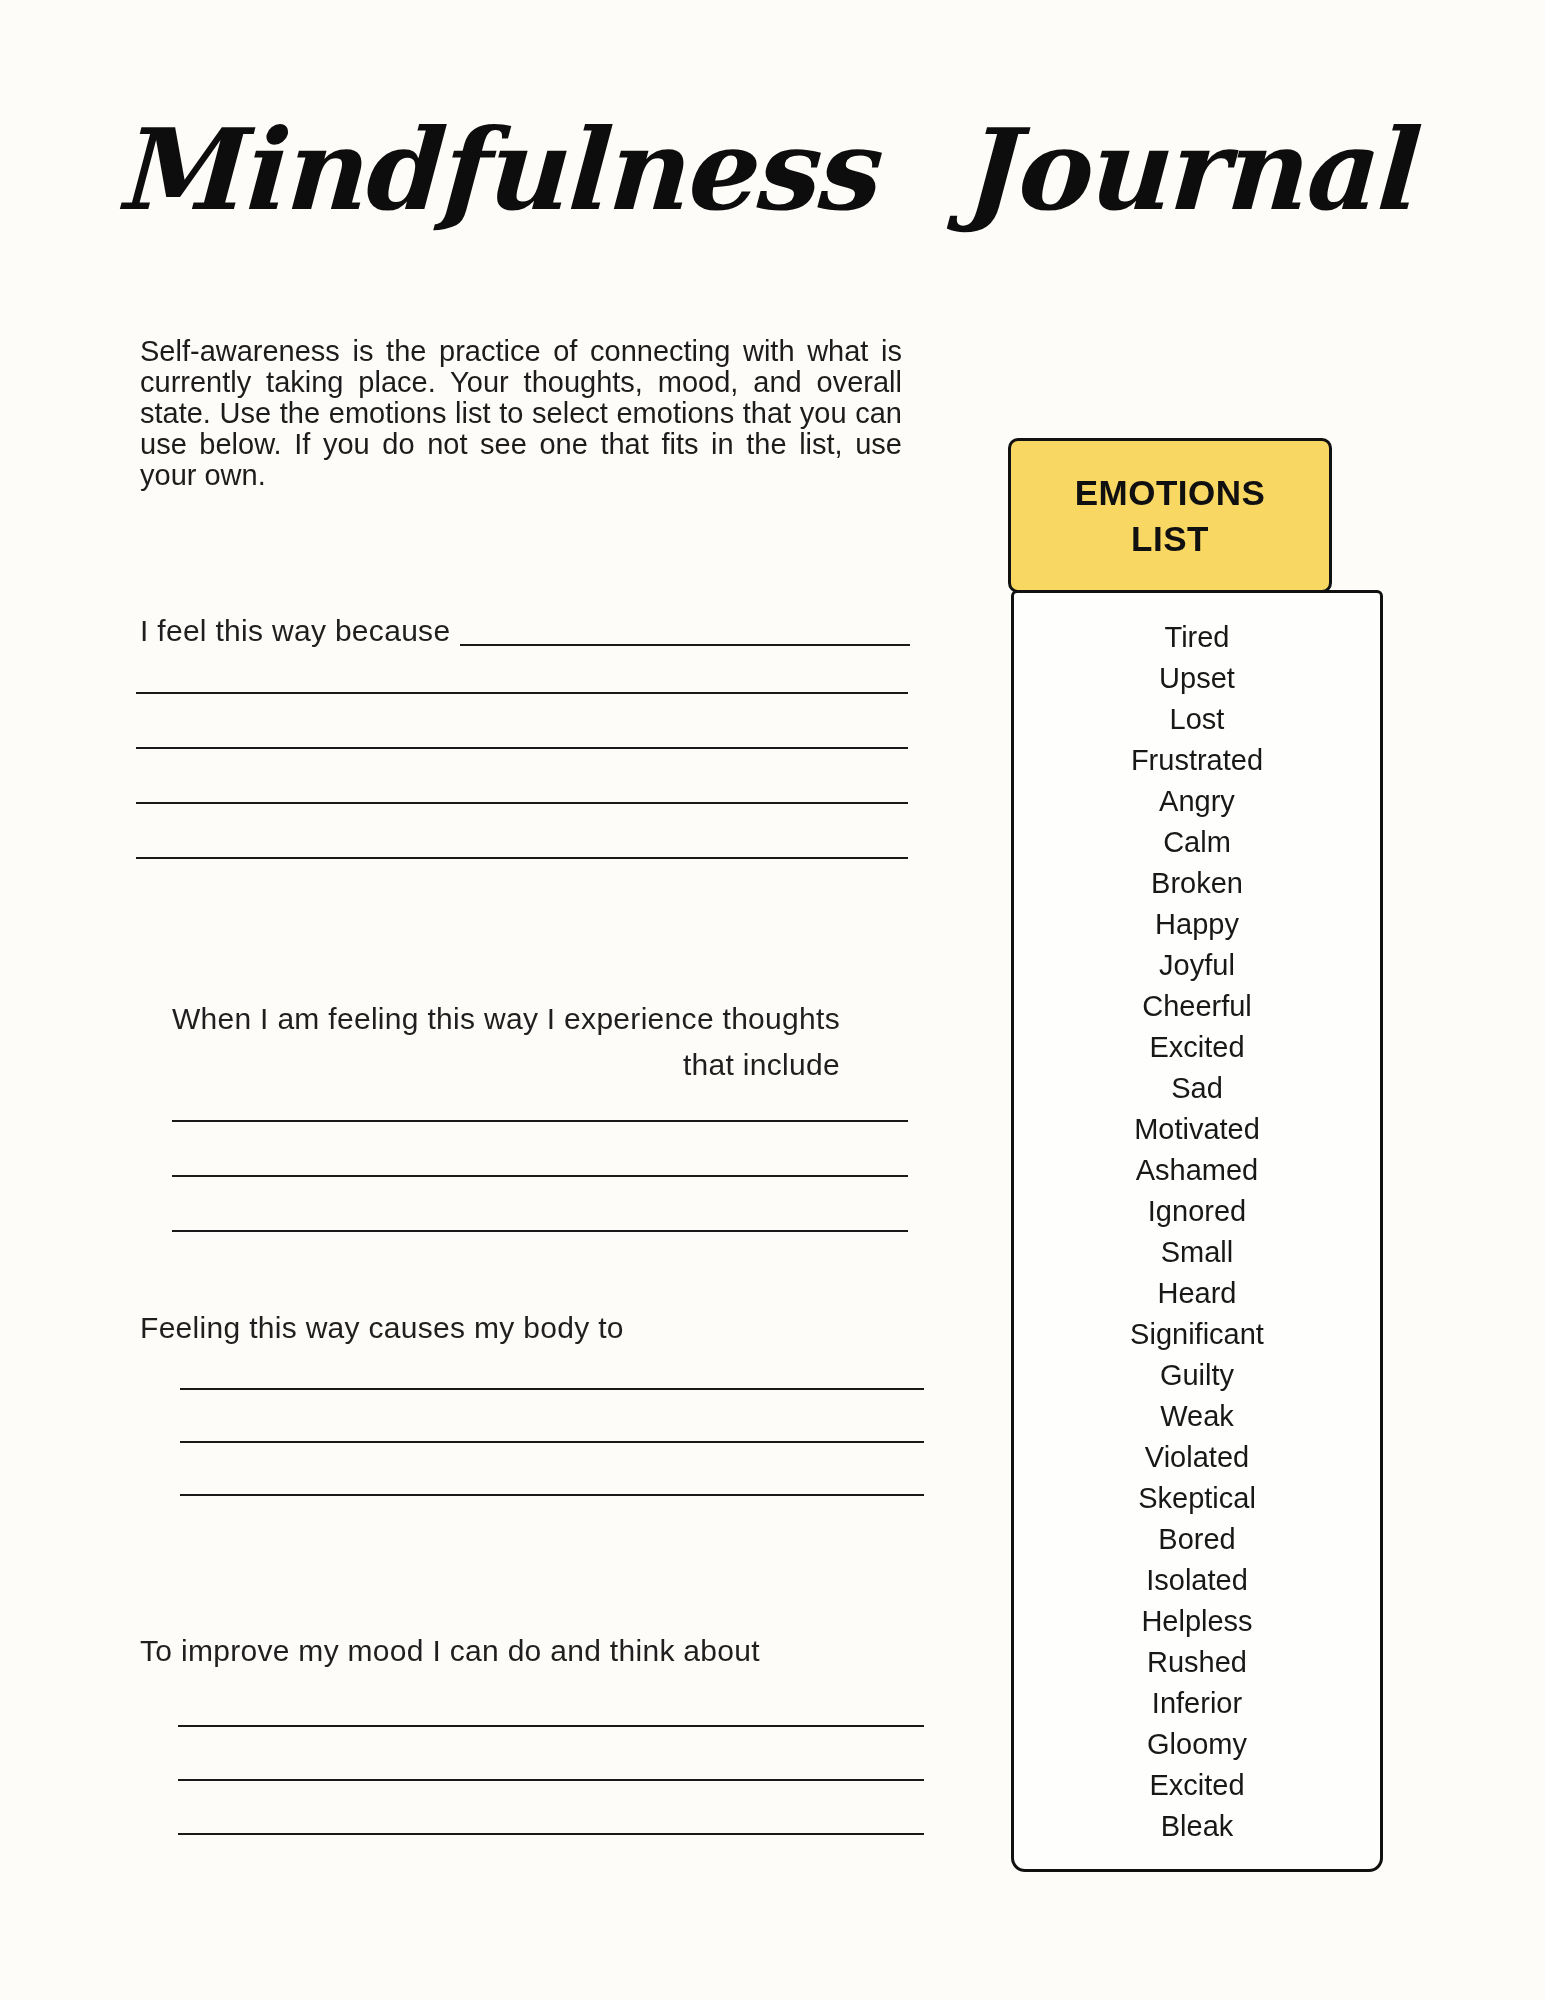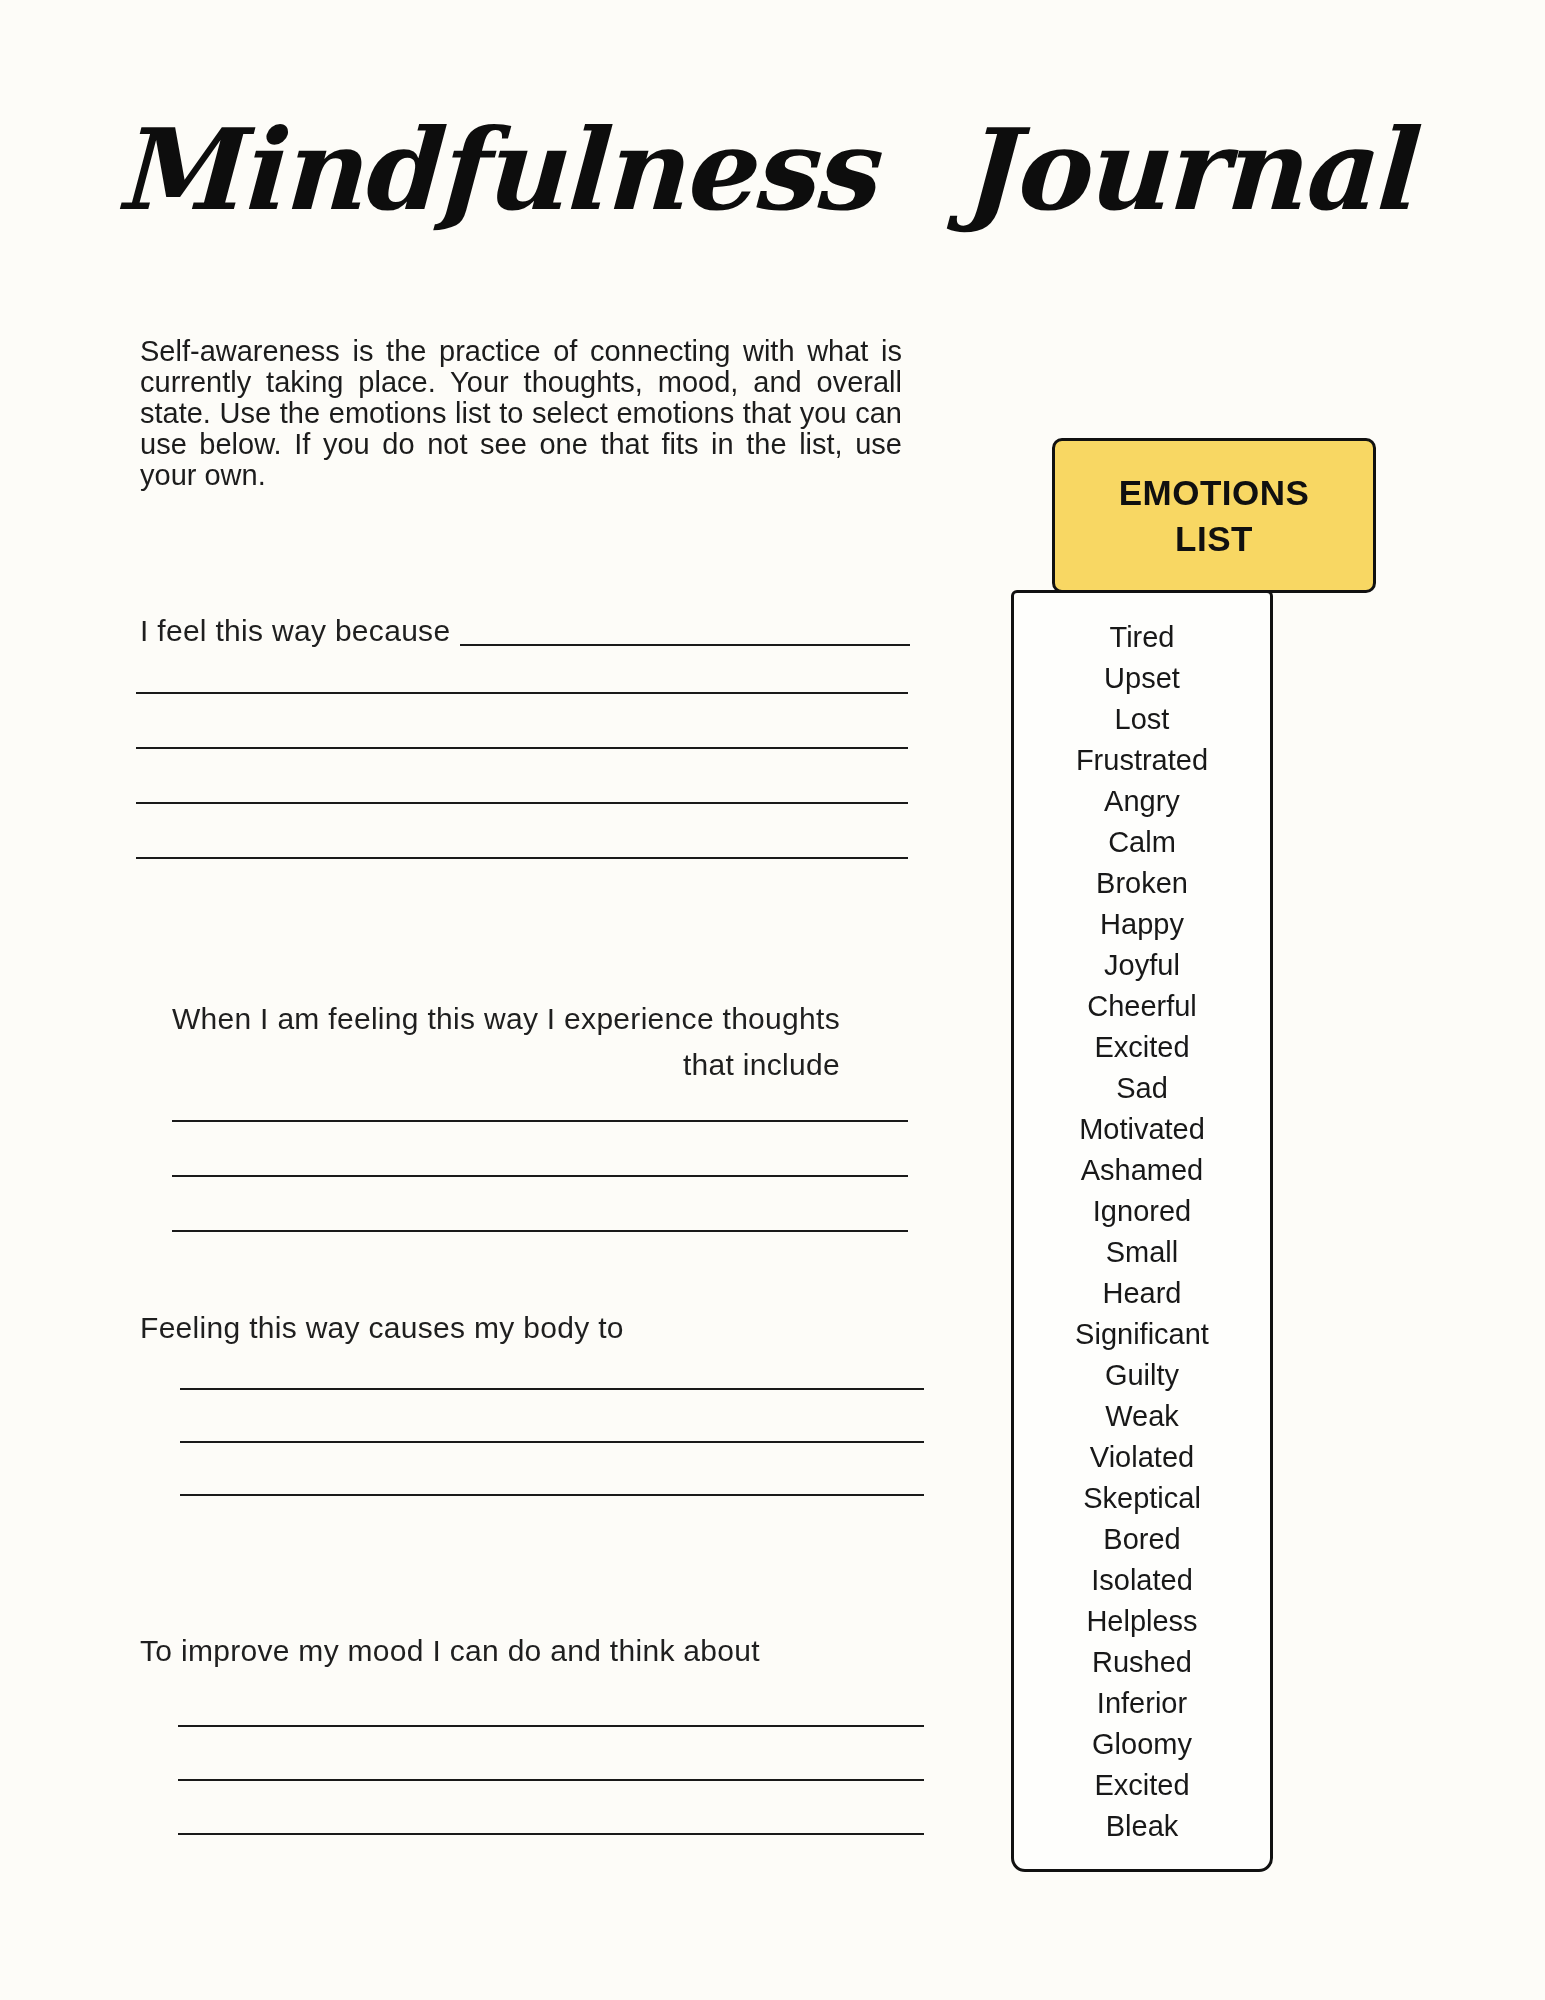--- a/index.html
+++ b/index.html
@@ -68,24 +68,23 @@
   .emotions-header{
     position:absolute;left:1008px;top:438px;width:324px;height:155px;
     box-sizing:border-box;
     background:#f8d763;
     border:3px solid #111;border-radius:10px;
     z-index:2;
     display:flex;align-items:center;justify-content:center;text-align:center;
     font-weight:700;font-size:35px;line-height:46px;
     letter-spacing:0.5px;color:#101010;
     white-space:pre-line;
-    margin-left:44px;
   }
   .emotions-box{
-    position:absolute;left:1011px;top:590px;width:262px;height:1282px;
+    position:absolute;left:1011px;top:590px;width:372px;height:1282px;
     box-sizing:border-box;
     background:#fefefc;
     border:3px solid #111;
     border-radius:6px 6px 14px 14px;
     z-index:1;
     padding-top:24px;
   }
   .emotion-item{
     text-align:center;
     font-size:29px;line-height:41px;

